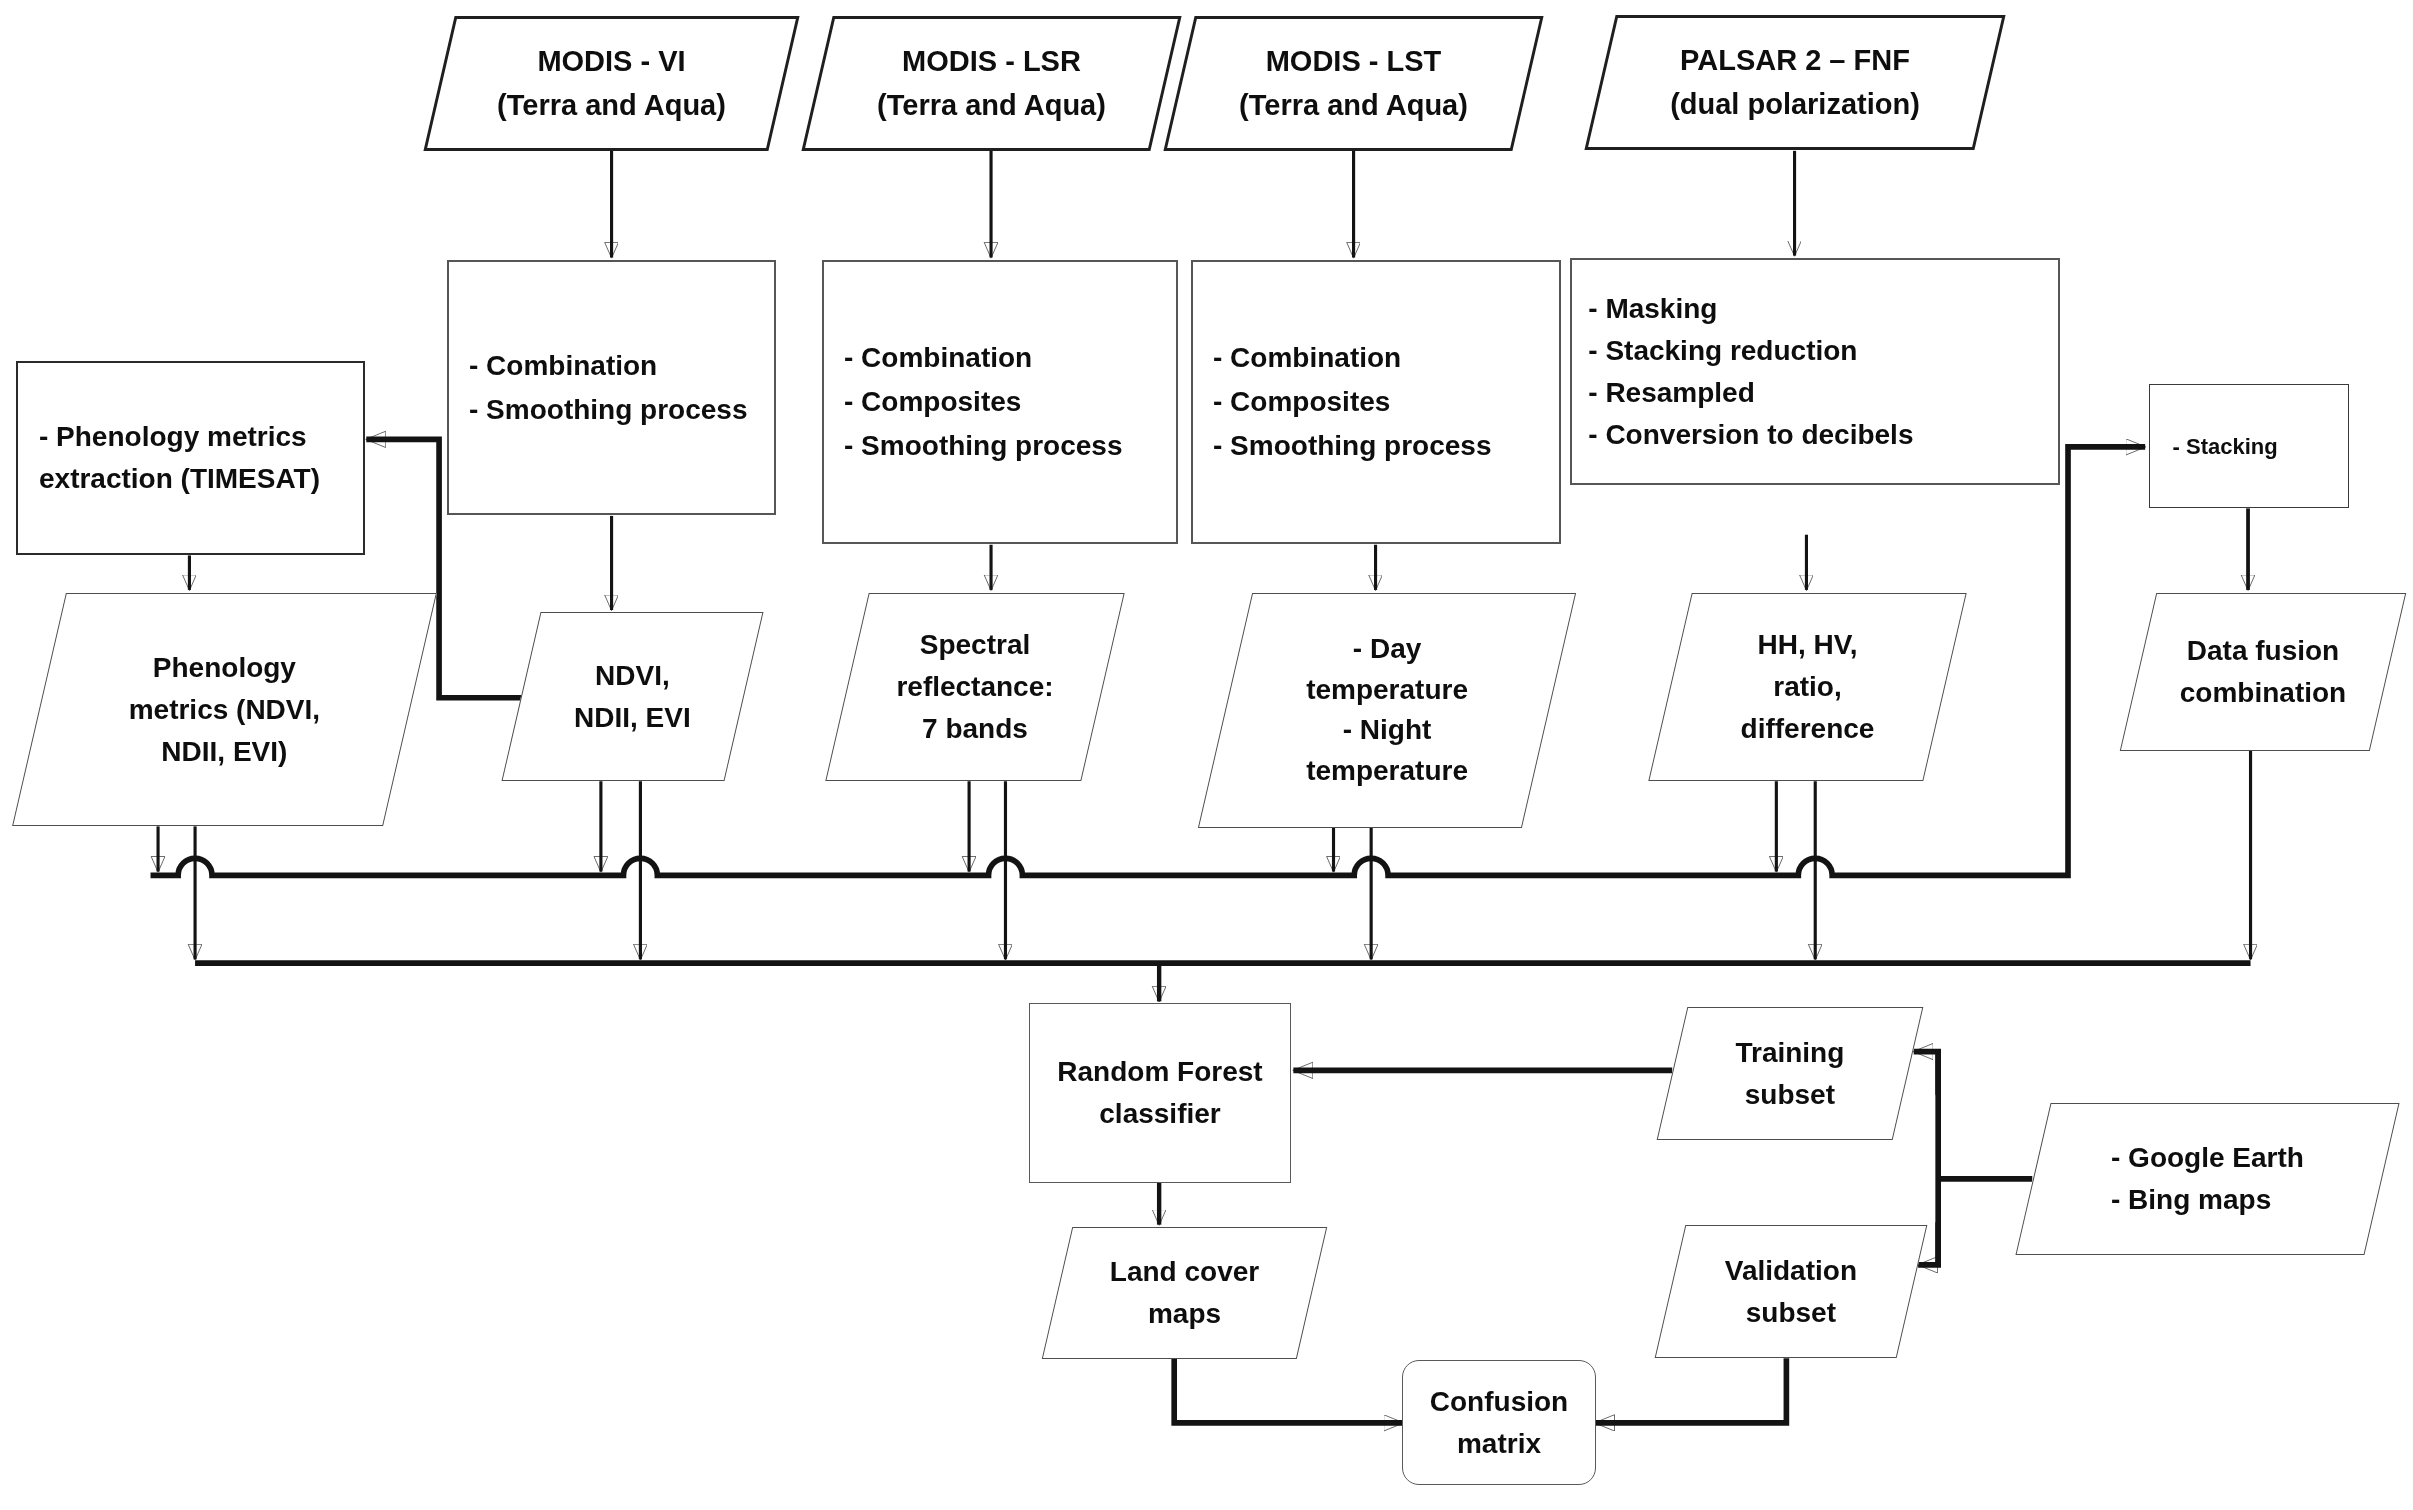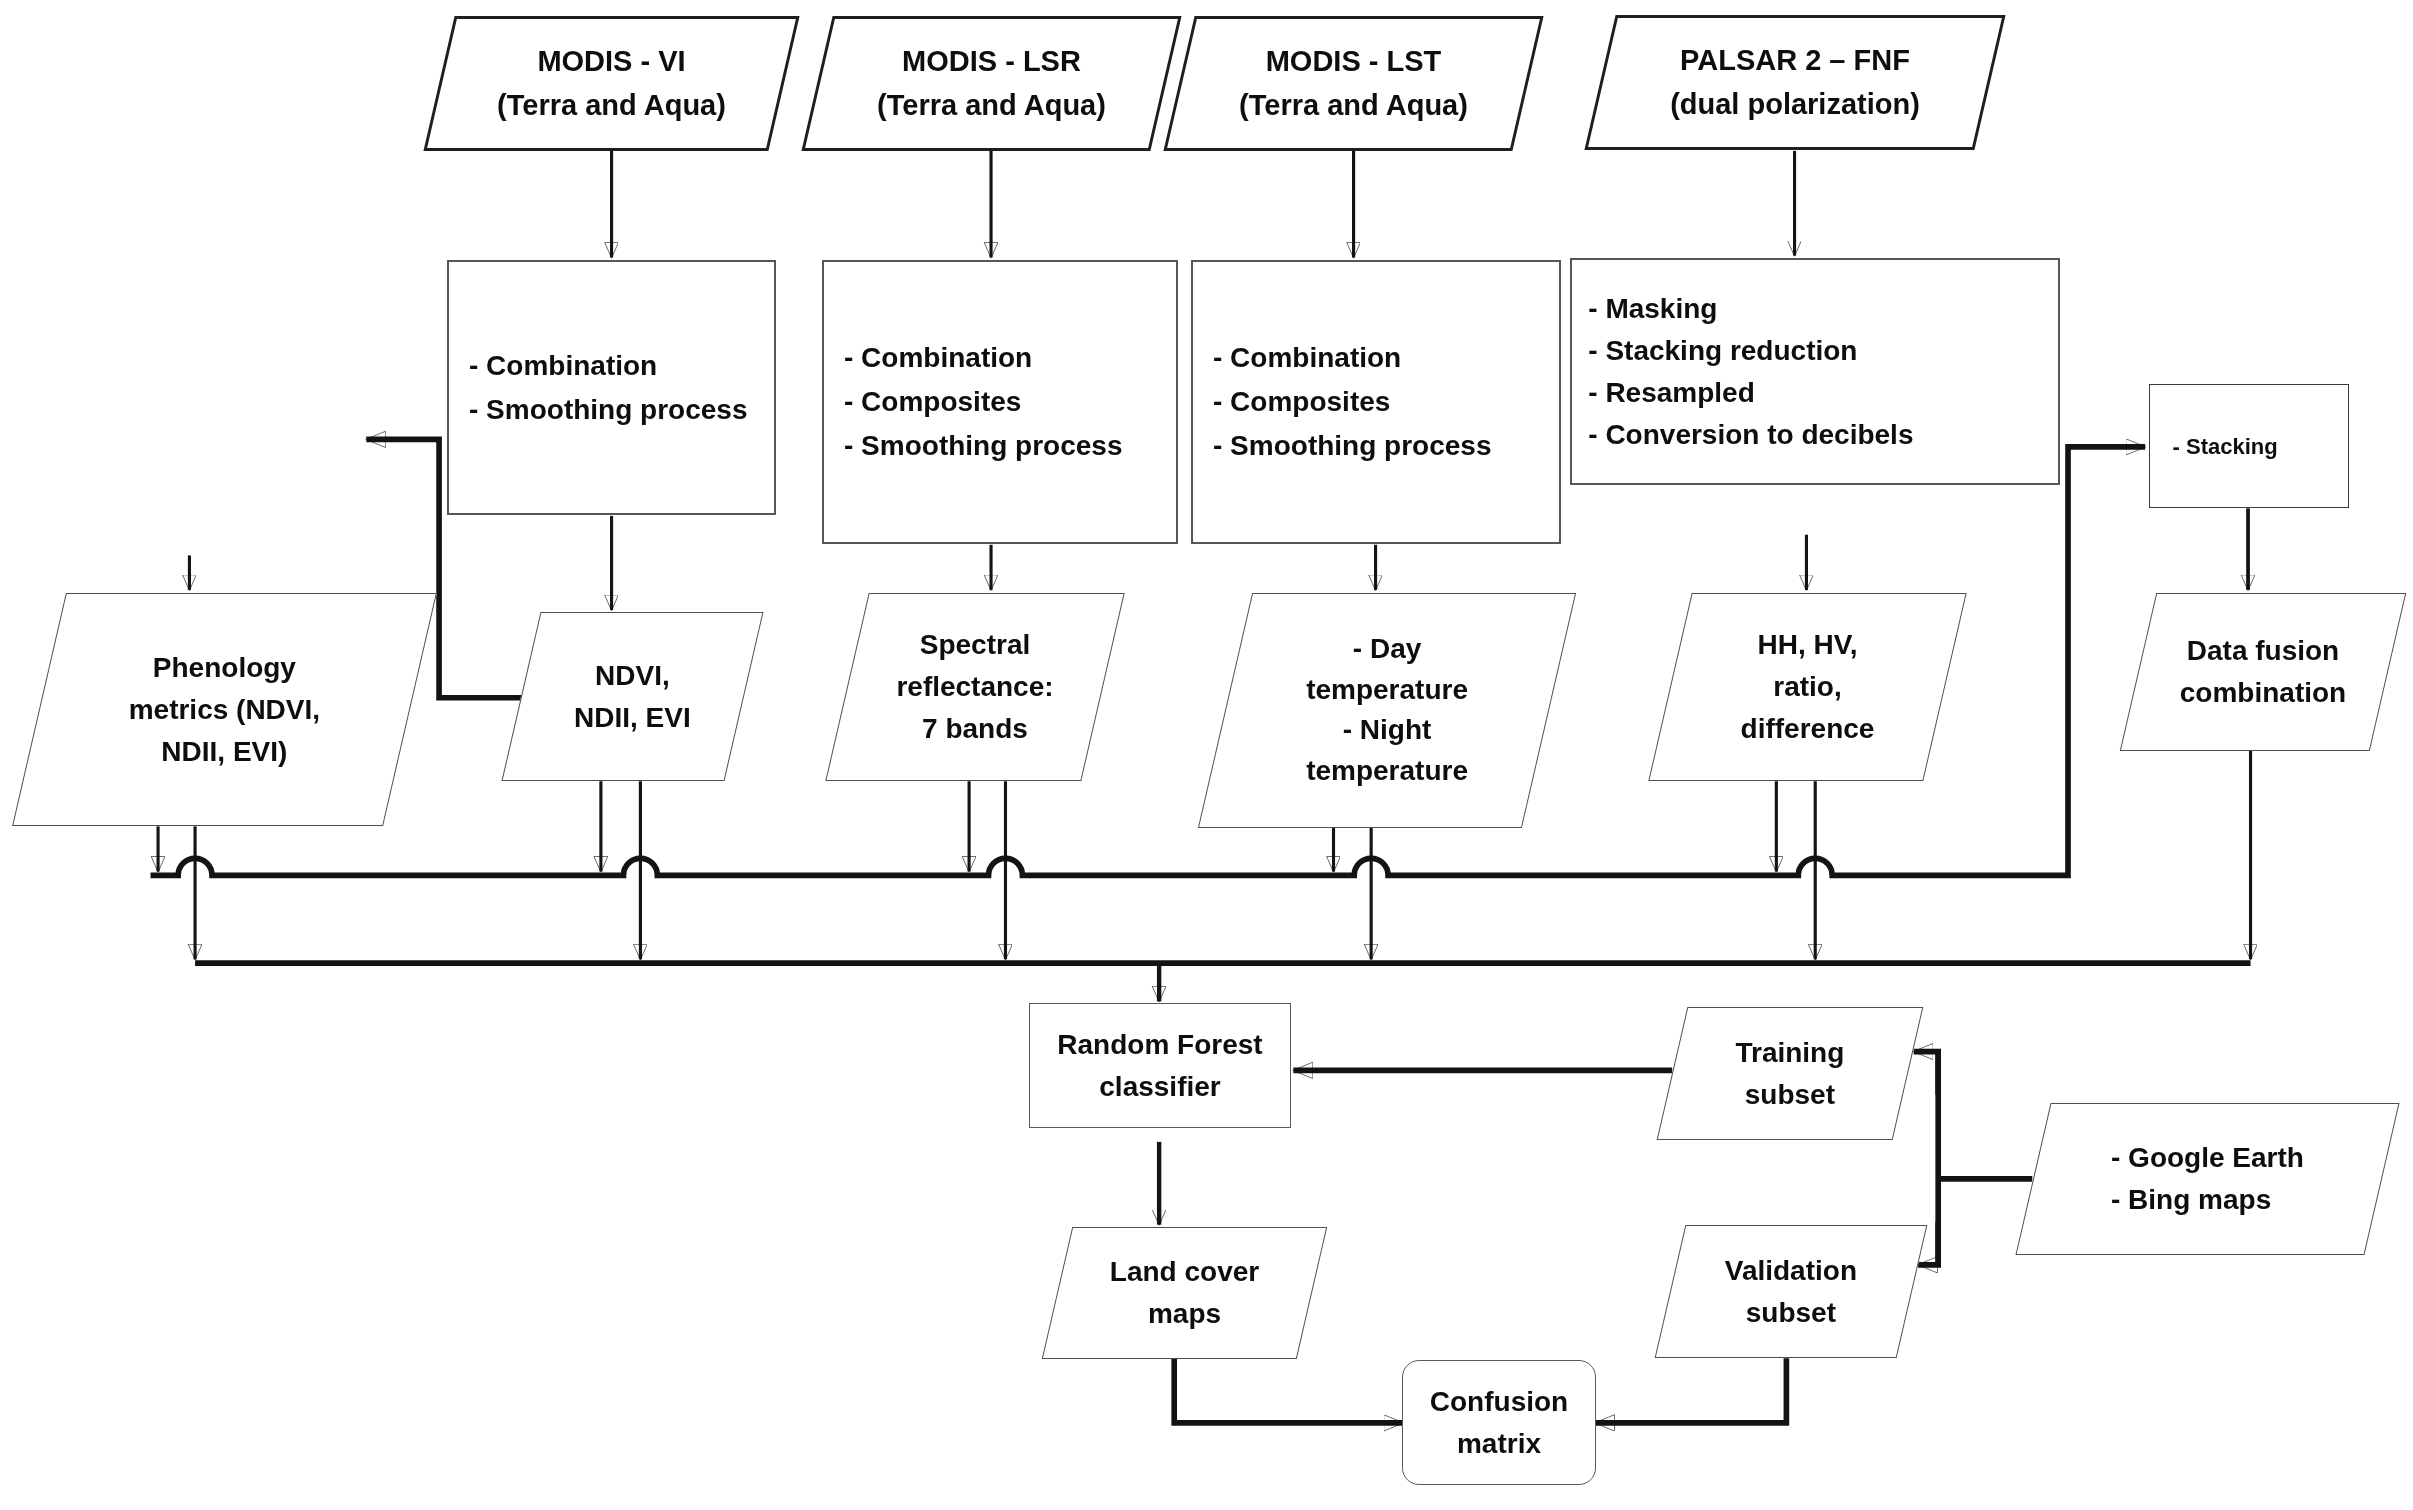--- a/index.html
+++ b/index.html
@@ -135,20 +135,26 @@
   </div>
   <div class="node proc" style="left:1570px;top:258px;width:490px;height:227px;">
     <div class="in" style="padding-left:16.3px;line-height:1.5;">
       <div>- Masking</div>
       <div>- Stacking reduction</div>
       <div>- Resampled</div>
       <div>- Conversion to decibels</div>
     </div>
   </div>
 
+  <div class="node phenx" style="left:15.7px;top:361px;width:349px;height:194px;">
+    <div class="in">
+      <div>- Phenology metrics</div>
+      <div>extraction (TIMESAT)</div>
+    </div>
+  </div>
   <div class="node stk" style="left:2149px;top:384px;width:200px;height:124px;">
     <div class="in">
       <div>- Stacking</div>
     </div>
   </div>
 
   <div class="node pg p3" style="left:39px;top:593px;width:371px;height:233px;">
     <div class="in">
       <div>Phenology</div>
       <div>metrics (NDVI,</div>
@@ -183,21 +189,21 @@
       <div>difference</div>
     </div>
   </div>
   <div class="node pg p3" style="left:2138px;top:593px;width:250px;height:158px;">
     <div class="in">
       <div>Data fusion</div>
       <div>combination</div>
     </div>
   </div>
 
-  <div class="node bb" style="left:1029px;top:1003px;width:262px;height:125px;">
+  <div class="node bb" style="left:1029px;top:1003px;width:262px;height:180px;">
     <div class="in">
       <div>Random Forest</div>
       <div>classifier</div>
     </div>
   </div>
   <div class="node pg p3" style="left:1672px;top:1007px;width:236px;height:133px;">
     <div class="in">
       <div>Training</div>
       <div>subset</div>
     </div>

